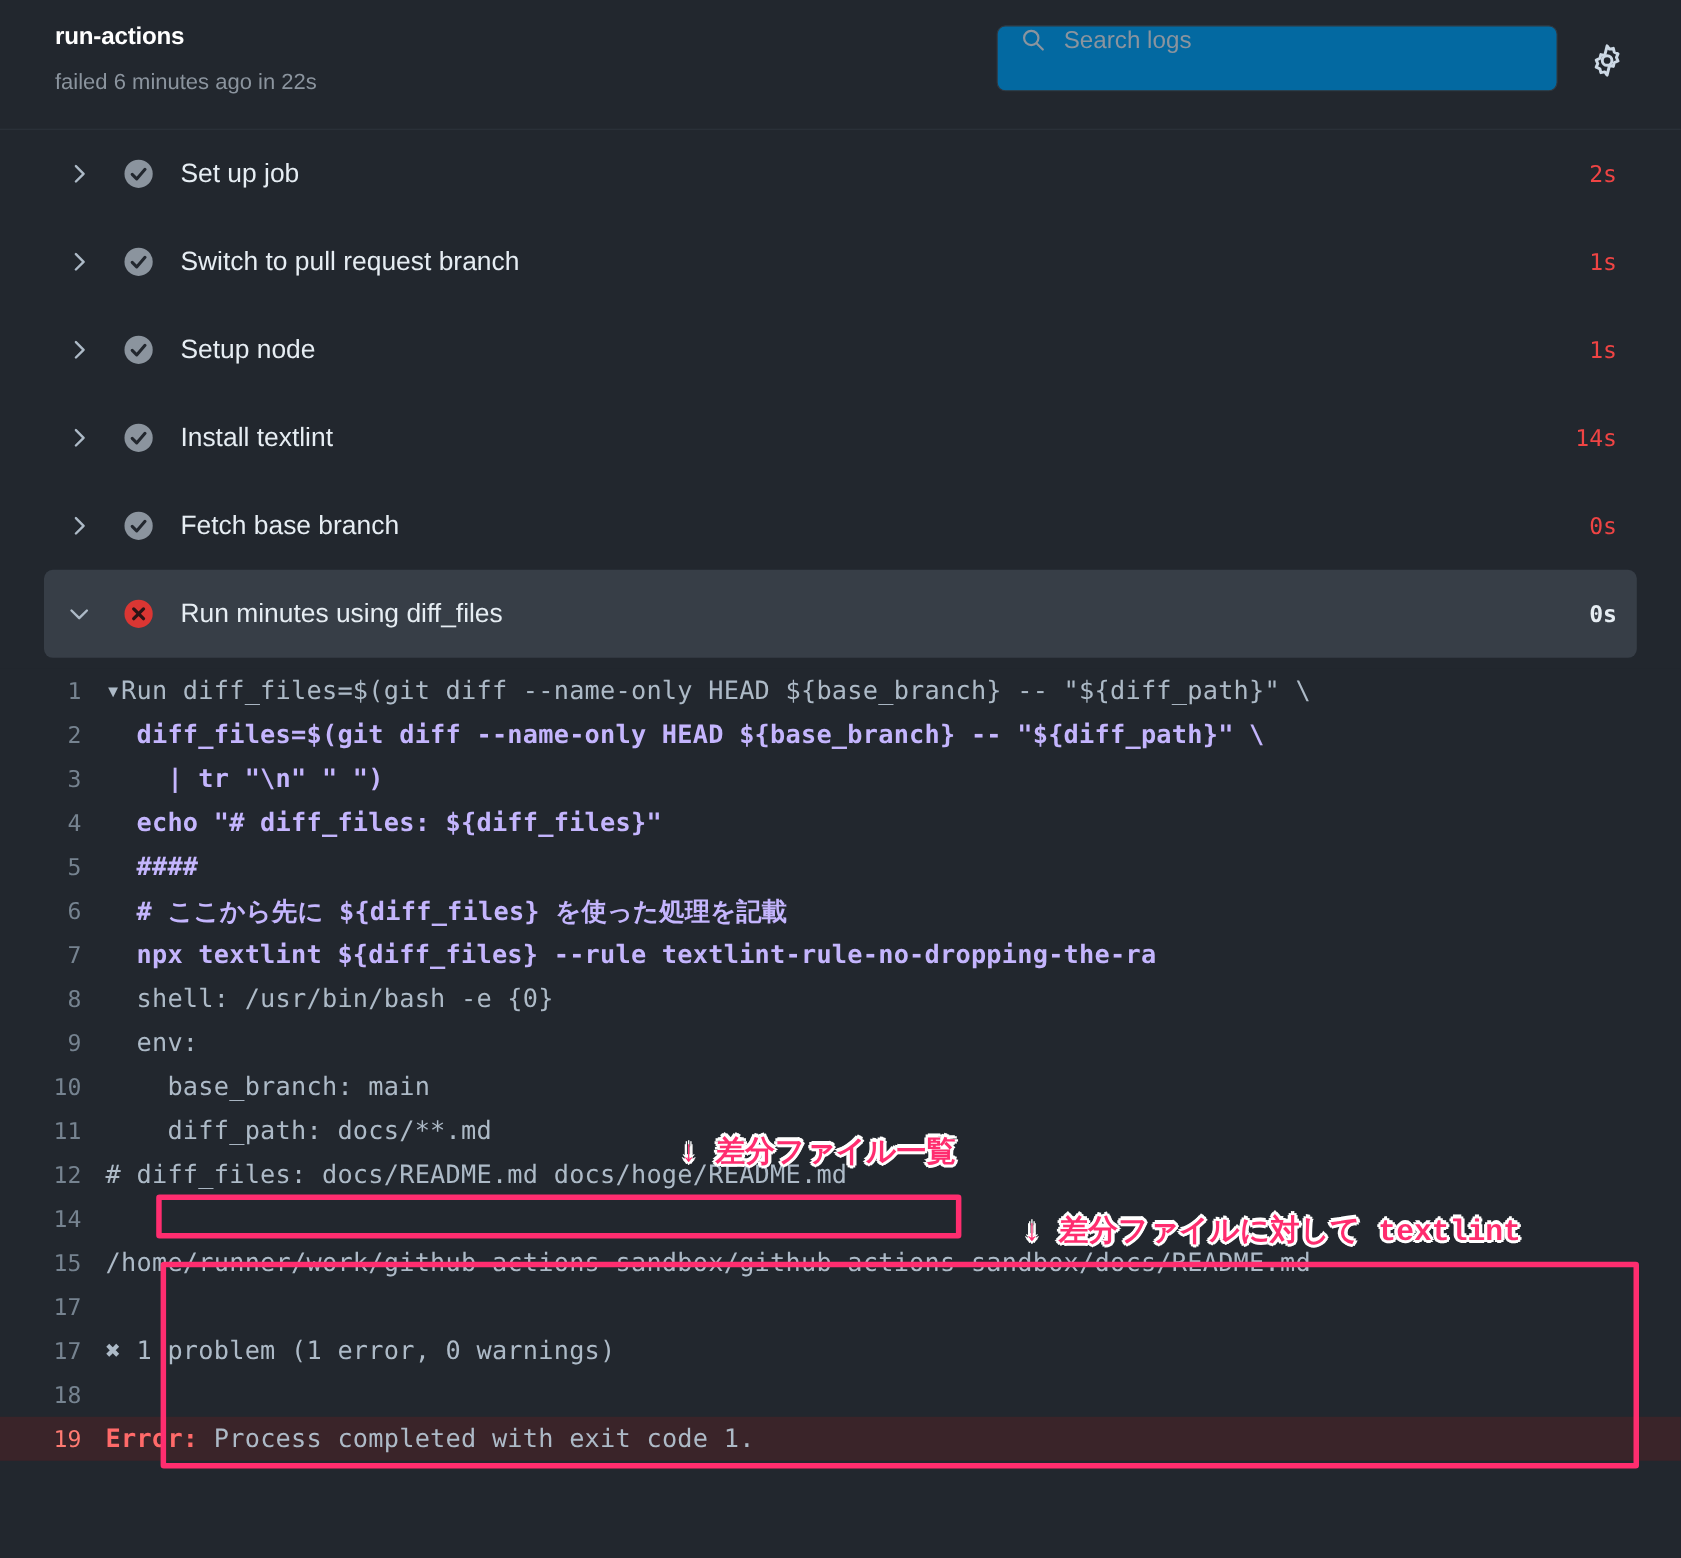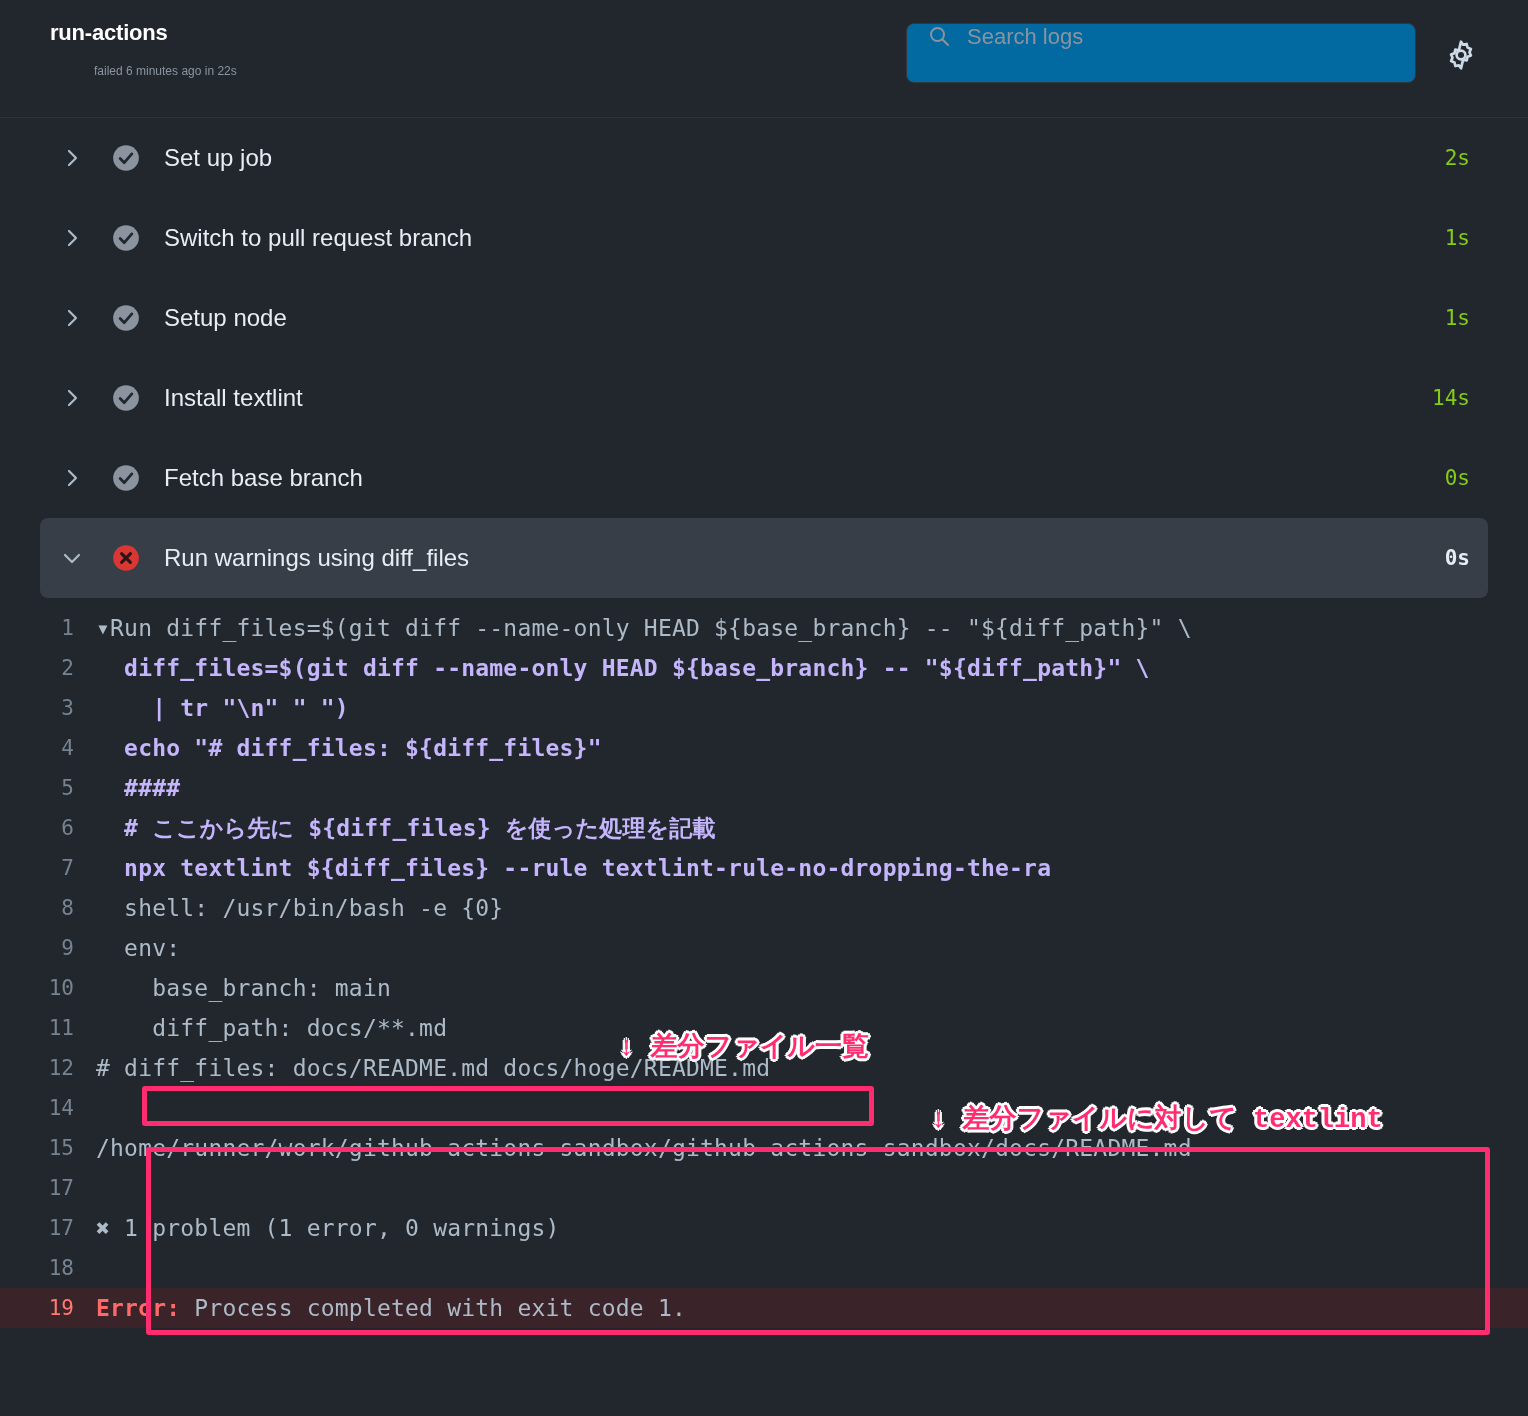--- a/index.html
+++ b/index.html
@@ -25,23 +25,22 @@
     top: 20px;
     font-size: 22px;
     font-weight: bold;
     color: #ffffff;
     letter-spacing: -0.2px;
   }
   .header-sub {
     position: absolute;
     left: 50px;
     top: 64px;
-    font-size: 12px;
+    font-size: 20px;
     color: #8b949e;
-    margin-left: 44px;
   }
   .search-box {
     position: absolute;
     left: 906px;
     top: 23px;
     width: 510px;
     height: 60px;
     background: #0369a1;
     border: 1px solid #32383f;
     border-radius: 8px;
@@ -98,21 +97,21 @@
     margin-left: 24px;
     font-size: 24px;
     color: #e6edf3;
     white-space: nowrap;
   }
   .step-dur {
     position: absolute;
     right: 18px;
     font-family: "DejaVu Sans Mono", monospace;
     font-size: 21px;
-    color: #84cc16;
+    color: #ef4444;
   }
   .step-row.active .step-dur { color: #e6edf3; font-weight: bold; }
 
   
   .log {
     position: relative;
     margin-top: 10px;
     background: #22272e;
     font-family: "DejaVu Sans Mono", monospace;
   }
@@ -251,21 +250,21 @@
   </div>
 
   <div class="step-row active">
     <svg class="chev" viewBox="0 0 24 24" fill="none" stroke="#adbac7" stroke-width="2.2" stroke-linecap="round" stroke-linejoin="round">
         <polyline points="5,9 12,16 19,9"></polyline>
       </svg>
     <svg class="status-icon" viewBox="0 0 24 24">
         <circle cx="12" cy="12" r="11" fill="#da3633"></circle>
         <path d="M8.2 8.2 L15.8 15.8 M15.8 8.2 L8.2 15.8" stroke="#2b1416" stroke-width="2.6" stroke-linecap="round"></path>
       </svg>
-    <span class="step-label">Run warnings using diff_files</span>
+    <span class="step-label">Run minutes using diff_files</span>
     <span class="step-dur">0s</span>
   </div>
 </div>
 
 <div class="log">
 
   <div class="log-line"><span class="ln">1</span><span class="code">▾Run diff_files=$(git diff --name-only HEAD ${base_branch} -- "${diff_path}" \</span></div>
   <div class="log-line"><span class="ln">2</span><span class="code cyan">  diff_files=$(git diff --name-only HEAD ${base_branch} -- "${diff_path}" \</span></div>
   <div class="log-line"><span class="ln">3</span><span class="code cyan">    | tr "\n" " ")</span></div>
   <div class="log-line"><span class="ln">4</span><span class="code cyan">  echo "# diff_files: ${diff_files}"</span></div>

